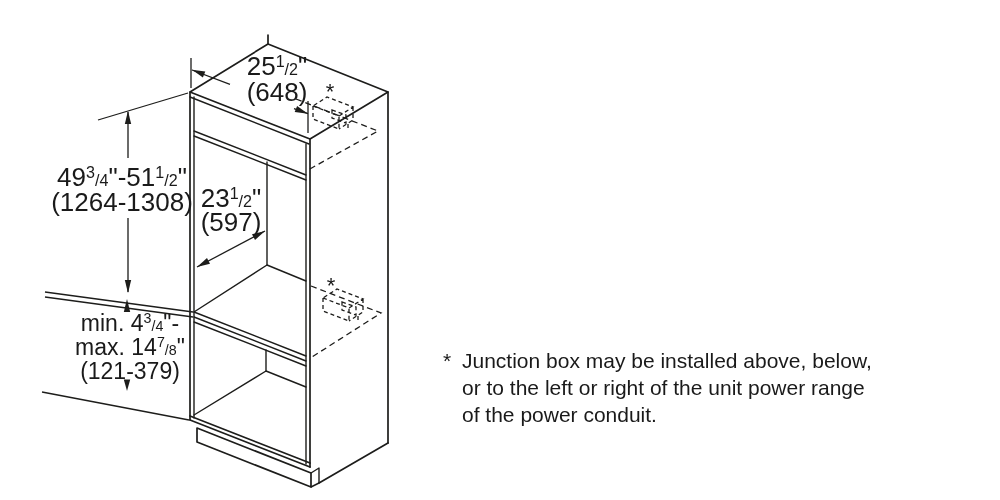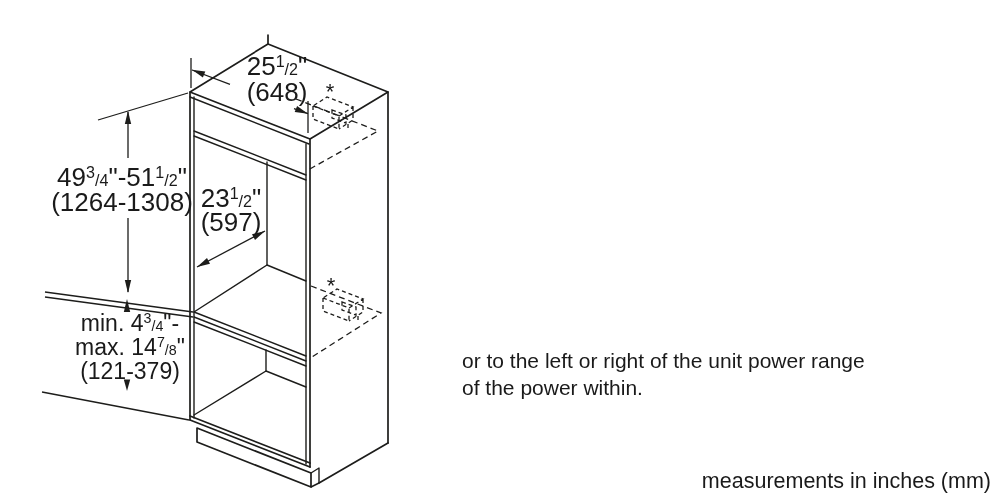--- a/index.html
+++ b/index.html
@@ -105,18 +105,18 @@
       <text class="med" x="130" y="331" text-anchor="middle"><tspan>min. 4</tspan><tspan class="fr" dy="-8">3</tspan><tspan class="fr" dy="8">/4</tspan><tspan>"-</tspan></text>
       <text class="med" x="130" y="355" text-anchor="middle"><tspan>max. 14</tspan><tspan class="fr" dy="-8">7</tspan><tspan class="fr" dy="8">/8</tspan><tspan>"</tspan></text>
       <text class="med" x="130" y="379" text-anchor="middle">(121-379)</text>
 
       <text class="ast" x="330" y="99" text-anchor="middle">*</text>
       <text class="ast" x="331" y="293" text-anchor="middle">*</text>
     </g>
   </svg>
 
   <div class="note">
+    <div class="note-line"><span class="note-mark">*</span><span>Junction box may be installed above, below,</span></div>
     <div class="note-line ind">or to the left or right of the unit power range</div>
-    <div class="note-line ind">of the power within.</div>
+    <div class="note-line ind">of the power conduit.</div>
   </div>
 
-  <div class="footer">measurements in inches (mm)</div>
 </div>
 
 </body></html>

